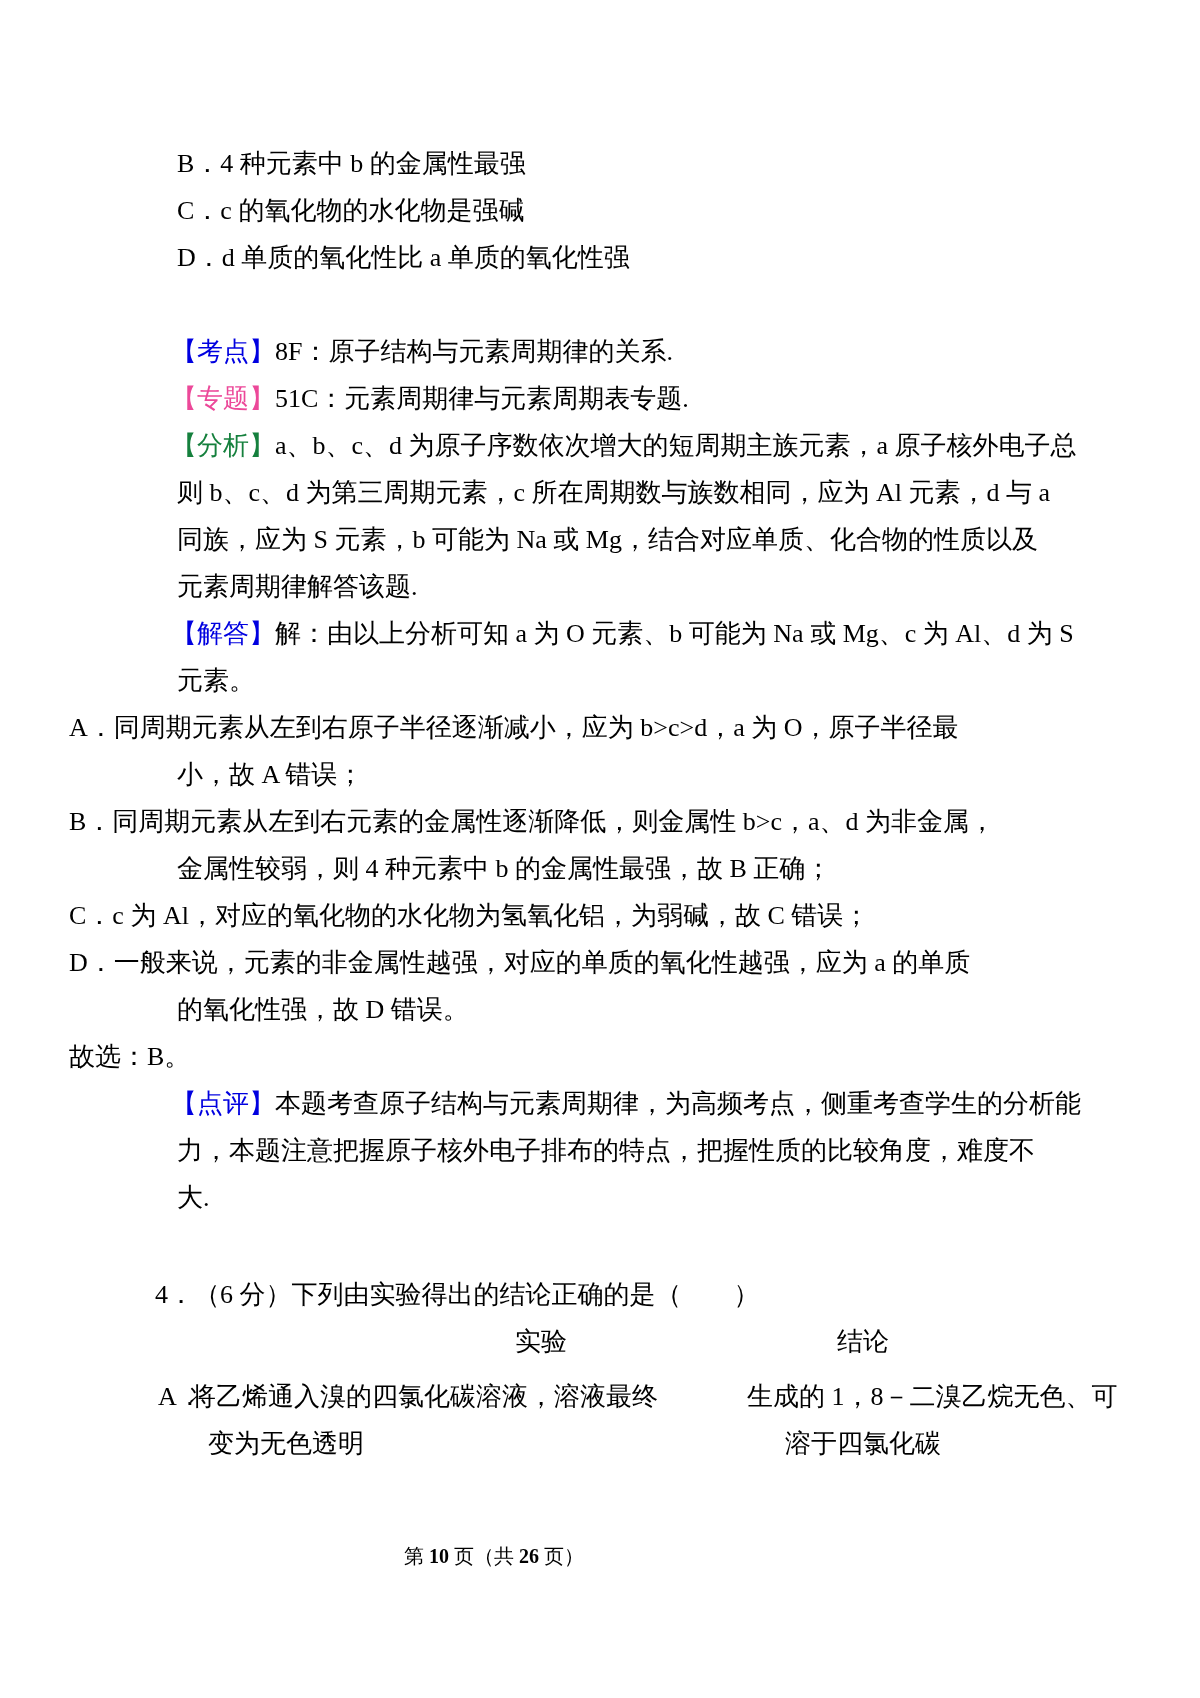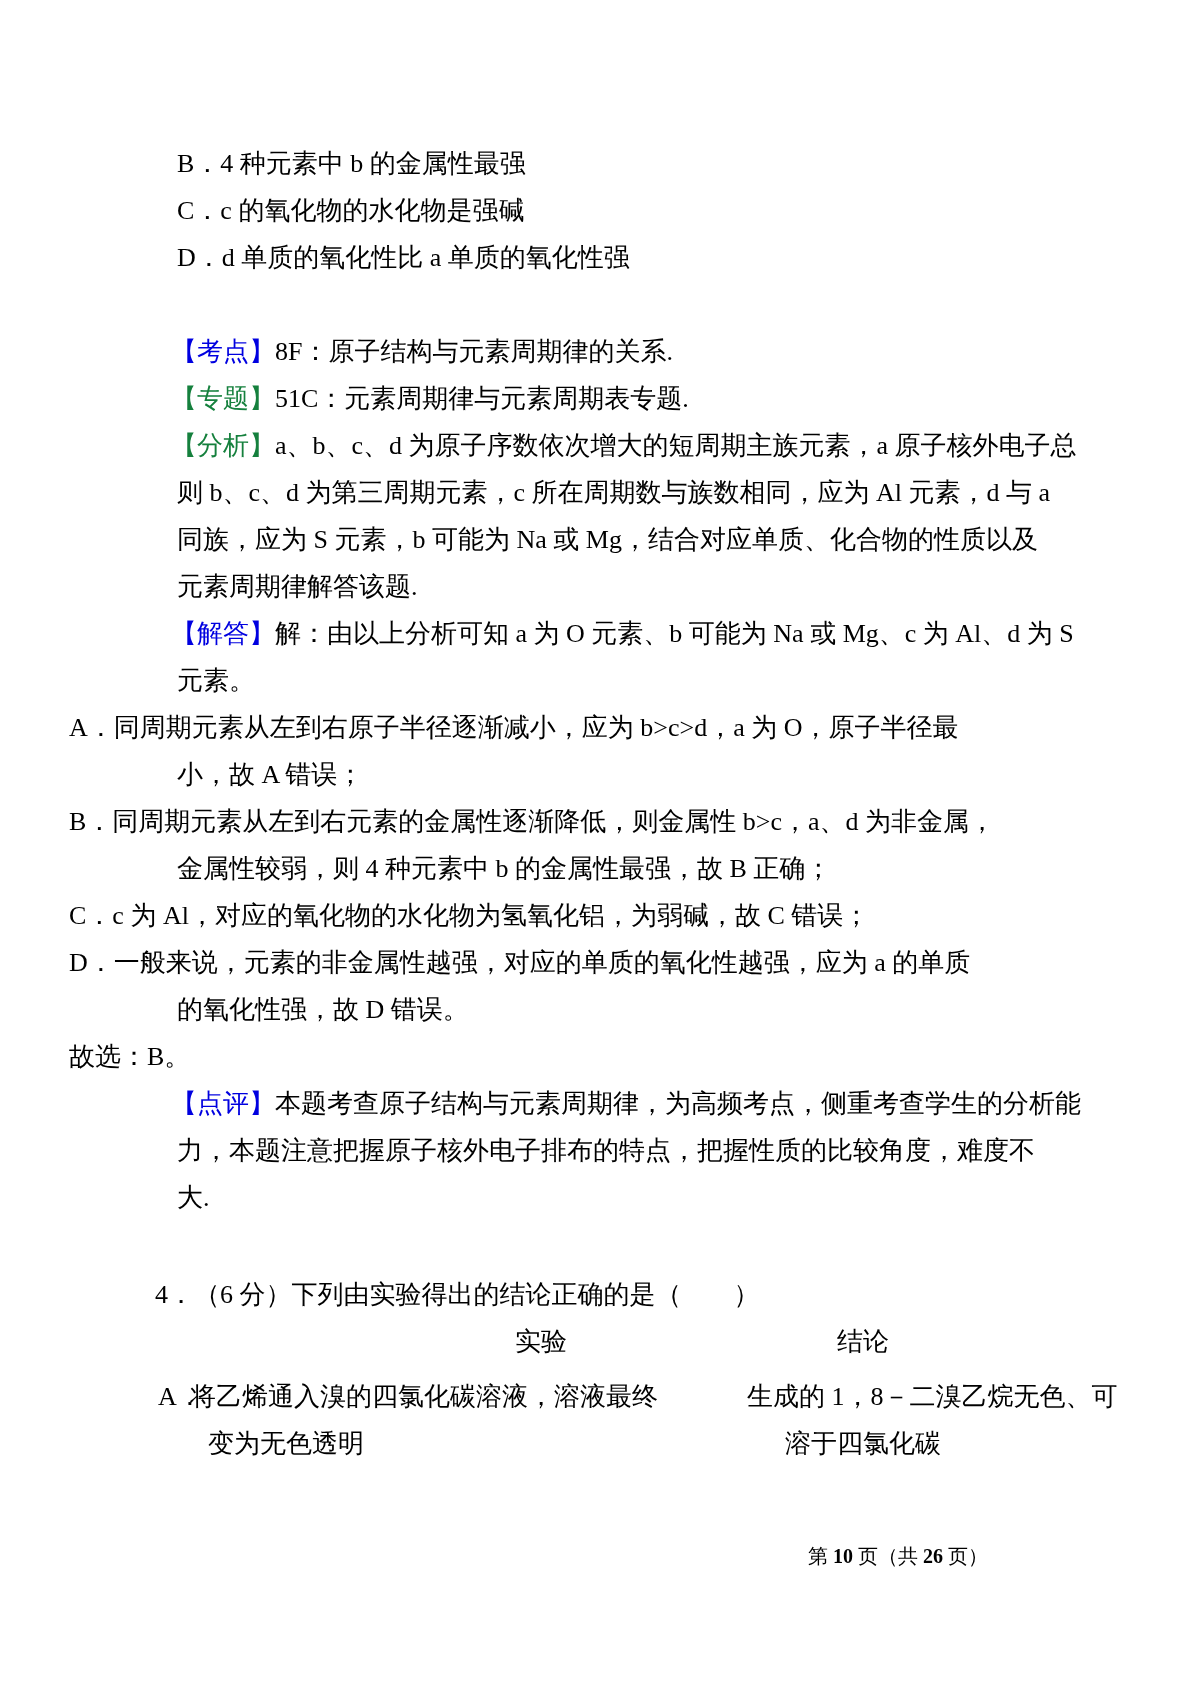--- a/index.html
+++ b/index.html
@@ -19,36 +19,36 @@
   .l-cont  { padding-left:177px; }
   .l-q4    { padding-left:155px; }
   .gap1 { margin-top:47px; }
   .gap2 { margin-top:50px; }
   .rowgap { margin-top:8px; }
   .blue { color:#0000E0;margin-left:19px; }
   .t-line { position:relative; height:47px; line-height:47px; white-space:nowrap; }
   .t-line span { position:absolute; top:0; }
   .footer {
     position:absolute; top:1541px; left:0; width:988px;
-    text-align:right; font-size:20px; line-height:30px; height:30px;
+    text-align:center; font-size:20px; line-height:30px; height:30px;
   }
   .footer b { font-weight:bold; }
 </style>
 </head>
 <body>
 
 <div class="page">
   <div class="content">
 
     <div class="line l-opt"><span>B．</span><span>4 种元素中 b 的金属性最强</span></div>
     <div class="line l-opt"><span>C．</span><span>c 的氧化物的水化物是强碱</span></div>
     <div class="line l-opt"><span>D．</span><span>d 单质的氧化性比 a 单质的氧化性强</span></div>
 
     <div class="line l-label gap1"><span class="blue" style="color: rgb(0, 0, 224);">【考点】</span><span>8F：原子结构与元素周期律的关系.</span></div>
-    <div class="line l-label"><span class="blue" style="color: #15803d;">【专题】</span><span>51C：元素周期律与元素周期表专题.</span></div>
+    <div class="line l-label"><span class="blue" style="color: #ec4899;">【专题】</span><span>51C：元素周期律与元素周期表专题.</span></div>
 
     <div class="line l-label"><span class="blue" style="color: #15803d;">【分析】</span><span>a、b、c、d 为原子序数依次增大的短周期主族元素，a 原子核外电子总</span></div>
     <div class="line l-cont"><span>则 b、c、d 为第三周期元素，c 所在周期数与族数相同，应为 Al 元素，d 与 a</span></div>
     <div class="line l-cont"><span>同族，应为 S 元素，b 可能为 Na 或 Mg，结合对应单质、化合物的性质以及</span></div>
     <div class="line l-cont"><span>元素周期律解答该题.</span></div>
 
     <div class="line l-label"><span class="blue" style="color: rgb(0, 0, 224);">【解答】</span><span>解：由以上分析可知 a 为 O 元素、b 可能为 Na 或 Mg、c 为 Al、d 为 S</span></div>
     <div class="line l-cont"><span>元素。</span></div>
 
     <div class="line l-item"><span>A．</span><span>同周期元素从左到右原子半径逐渐减小，应为 b&gt;c&gt;d，a 为 O，原子半径最</span></div>

